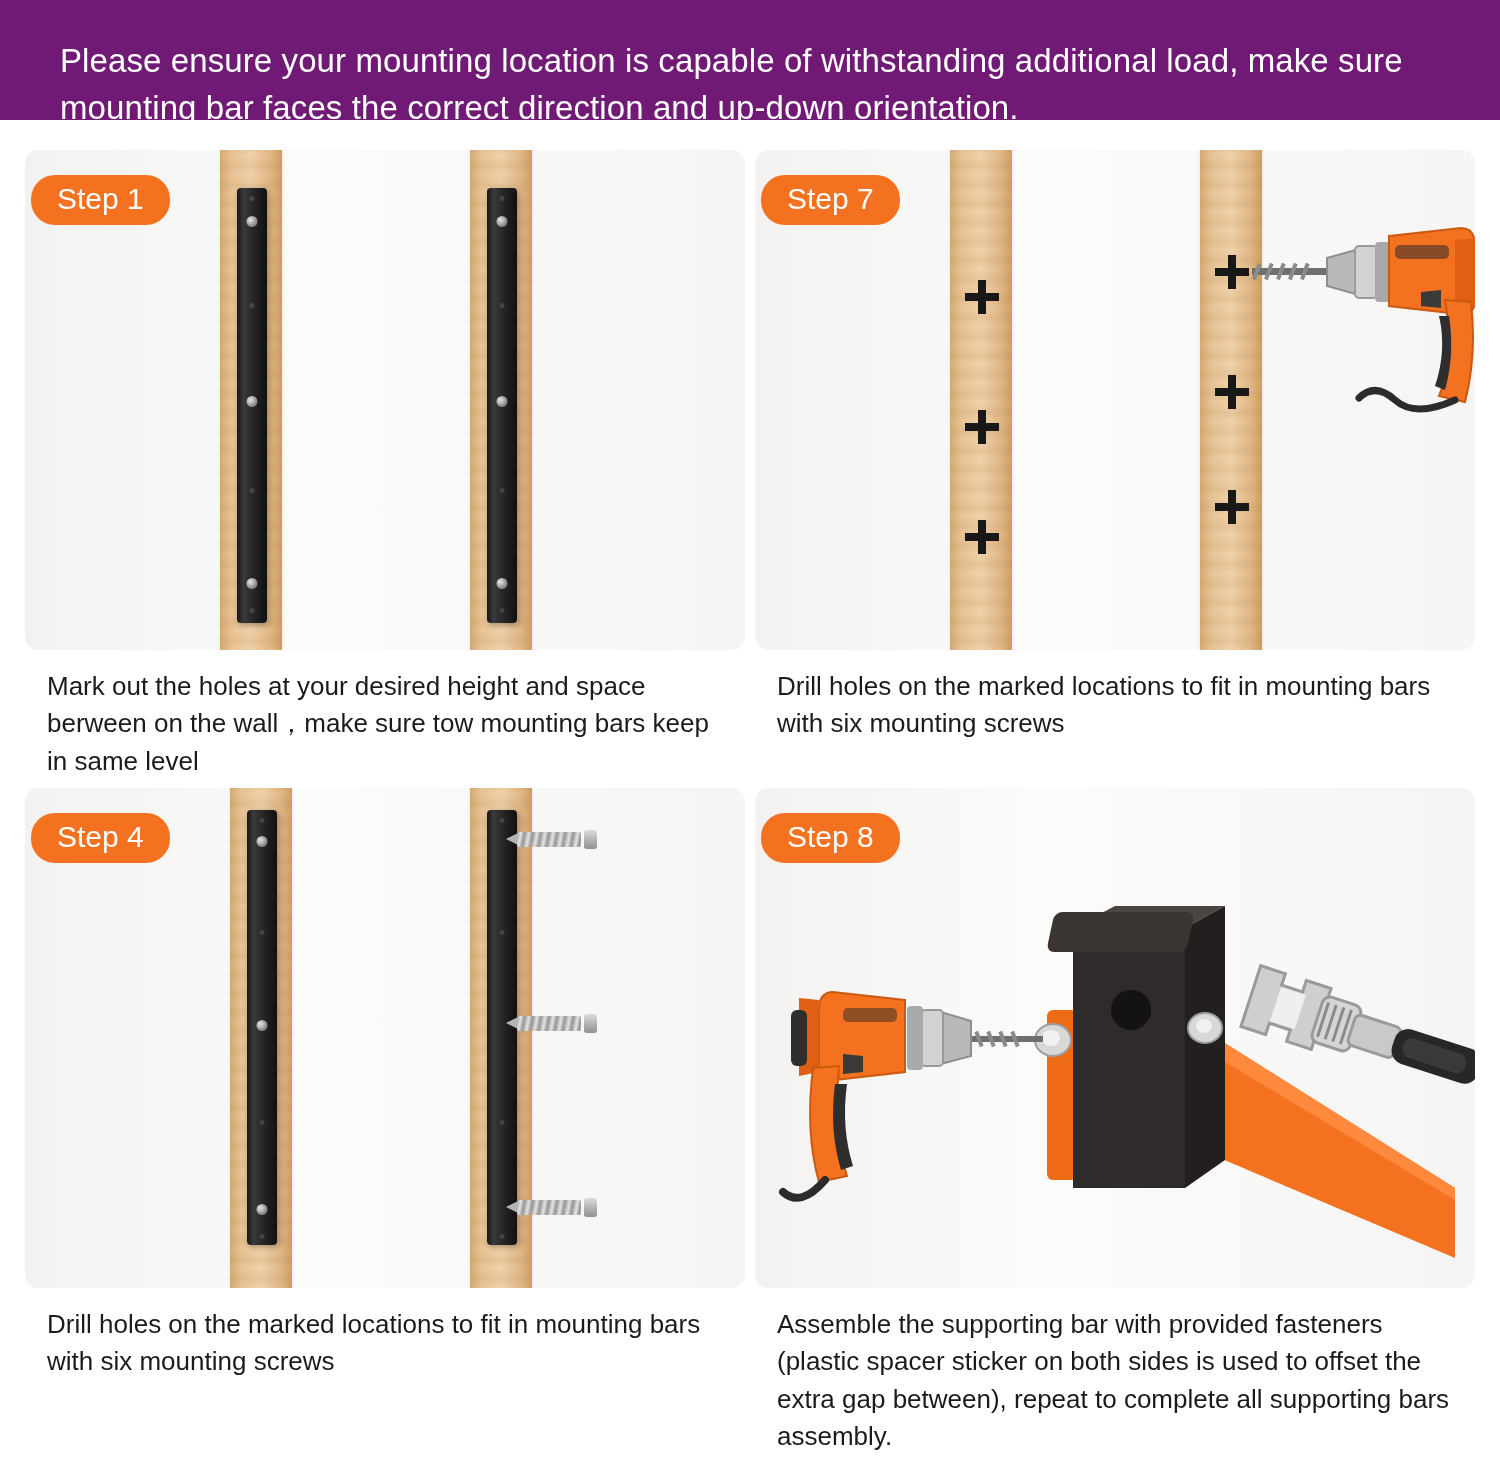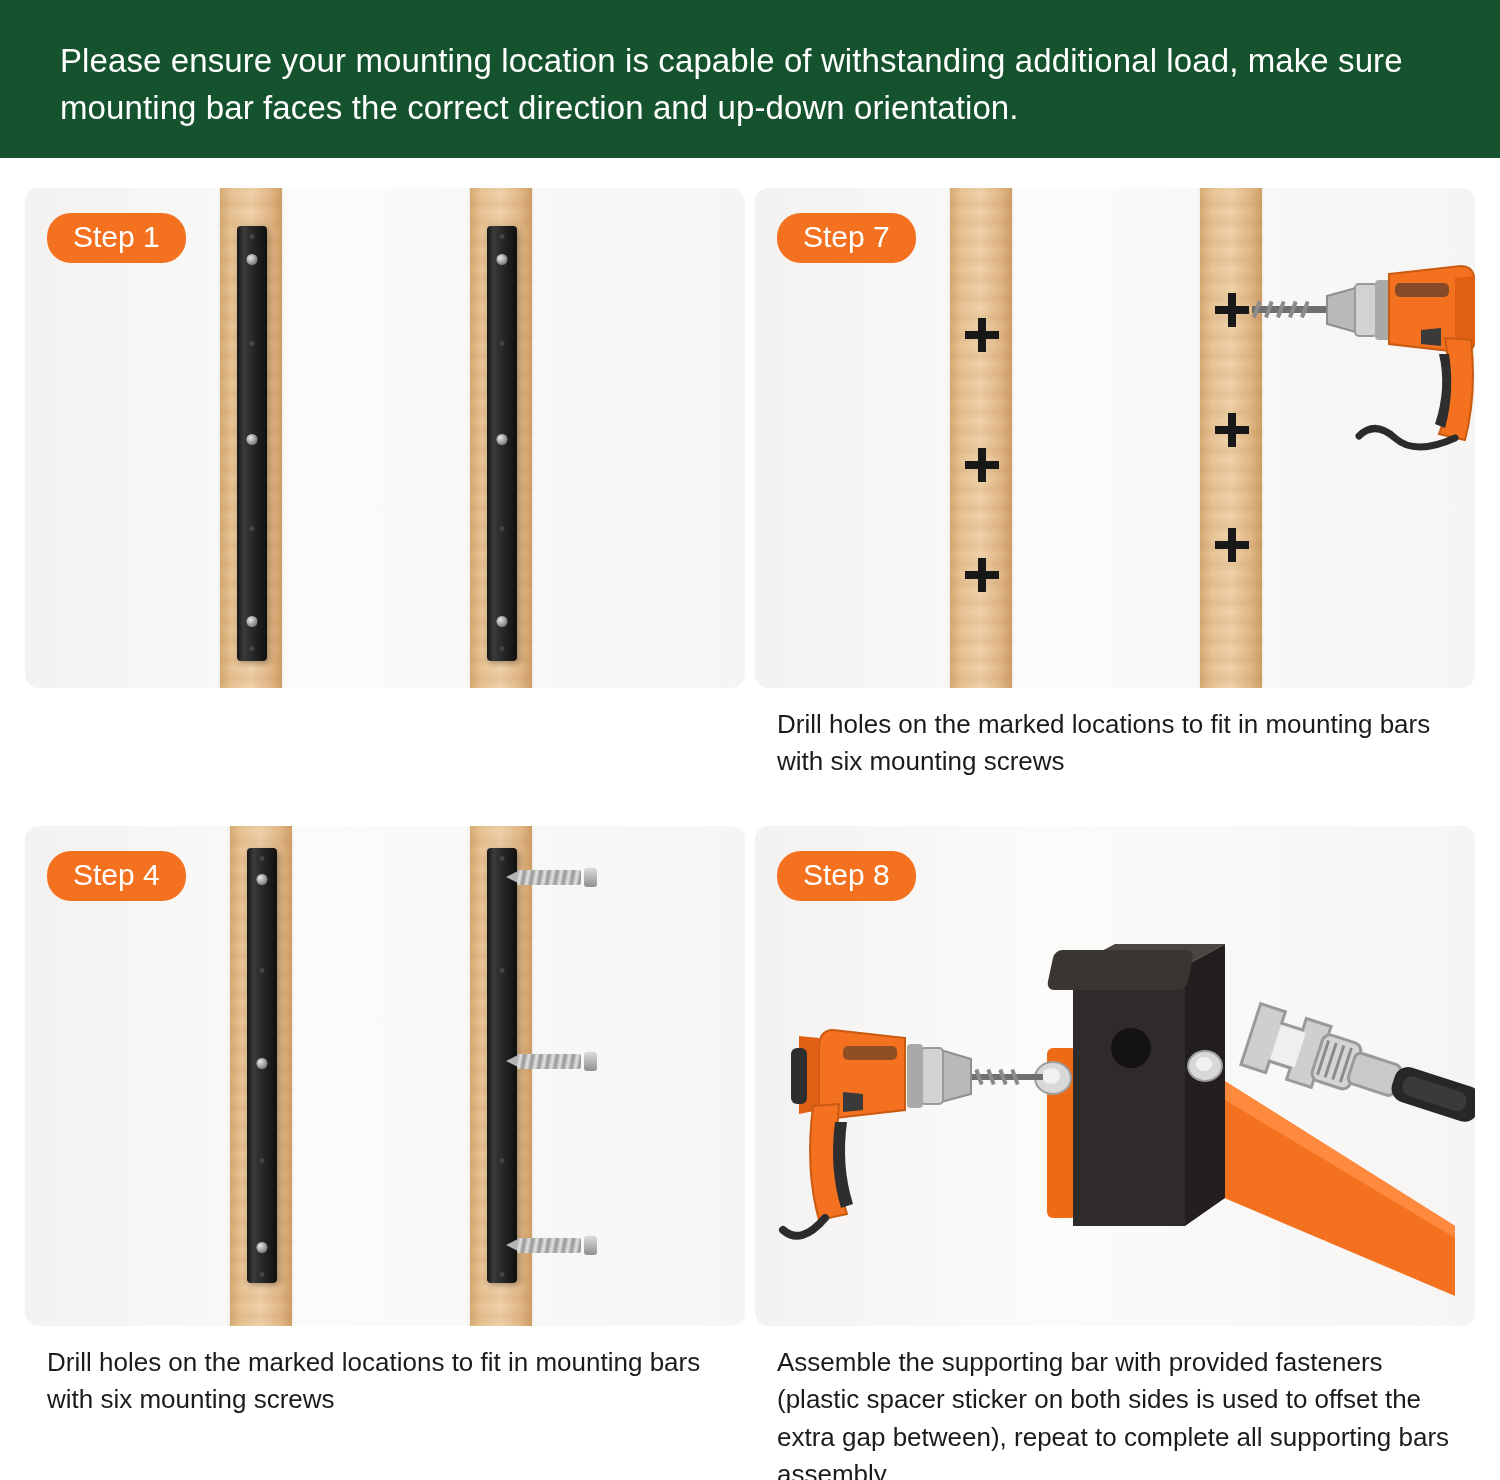--- a/index.html
+++ b/index.html
@@ -10,23 +10,23 @@
   body {
     width: 1500px;
     height: 1480px;
     font-family: "Liberation Sans", sans-serif;
     overflow: hidden;
     position: relative;
   }
 
   
   .banner {
-    background: #14532d;
+    background: #701a75;
     width: 1500px;
-    height: 158px;
+    height: 120px;
     box-sizing: border-box;
     padding: 38px 60px 0 60px;
   }
   .banner-text {
     color: #ffffff;
     font-size: 33px;
     line-height: 1.42;
     font-weight: 400;
     letter-spacing: 0.1px;
   }
@@ -51,21 +51,21 @@
     overflow: hidden;
   }
   .panel .wall {
     position: absolute;
     inset: 0;
     background: linear-gradient(90deg, #f3f2f0 0%, #fbfbfa 40%, #f6f5f3 100%);
   }
   .badge {
     position: absolute;
     top: 25px;
-    left: 22px;
+    left: 6px;
     background: #f4711f;
     color: #fff;
     font-size: 30px;
     padding: 9px 26px 11px 26px;
     border-radius: 24px;
     z-index: 30;
     line-height: 1;
   }
   .caption {
     font-size: 26px;
@@ -201,20 +201,21 @@
         <div class="screw" style="top:208px;"></div>
         <div class="screw" style="top:390px;"></div>
         <div class="slot" style="top:8px;"></div>
         <div class="slot" style="top:115px;"></div>
         <div class="slot" style="top:300px;"></div>
         <div class="slot" style="top:420px;"></div>
       </div>
 
       <div class="badge">Step 1</div>
     </div>
+    <div class="caption">Mark out the holes at your desired height and space berween on the wall，make sure tow mounting bars keep in same level</div>
   </div>
 
   <div class="step-cell">
     <div class="panel">
       <div class="wall"></div>
 
       <div class="stud" style="left:195px;"></div>
       <div class="stud" style="left:445px;"></div>
 
       <div class="cross" style="left:210px; top:130px;"></div>

